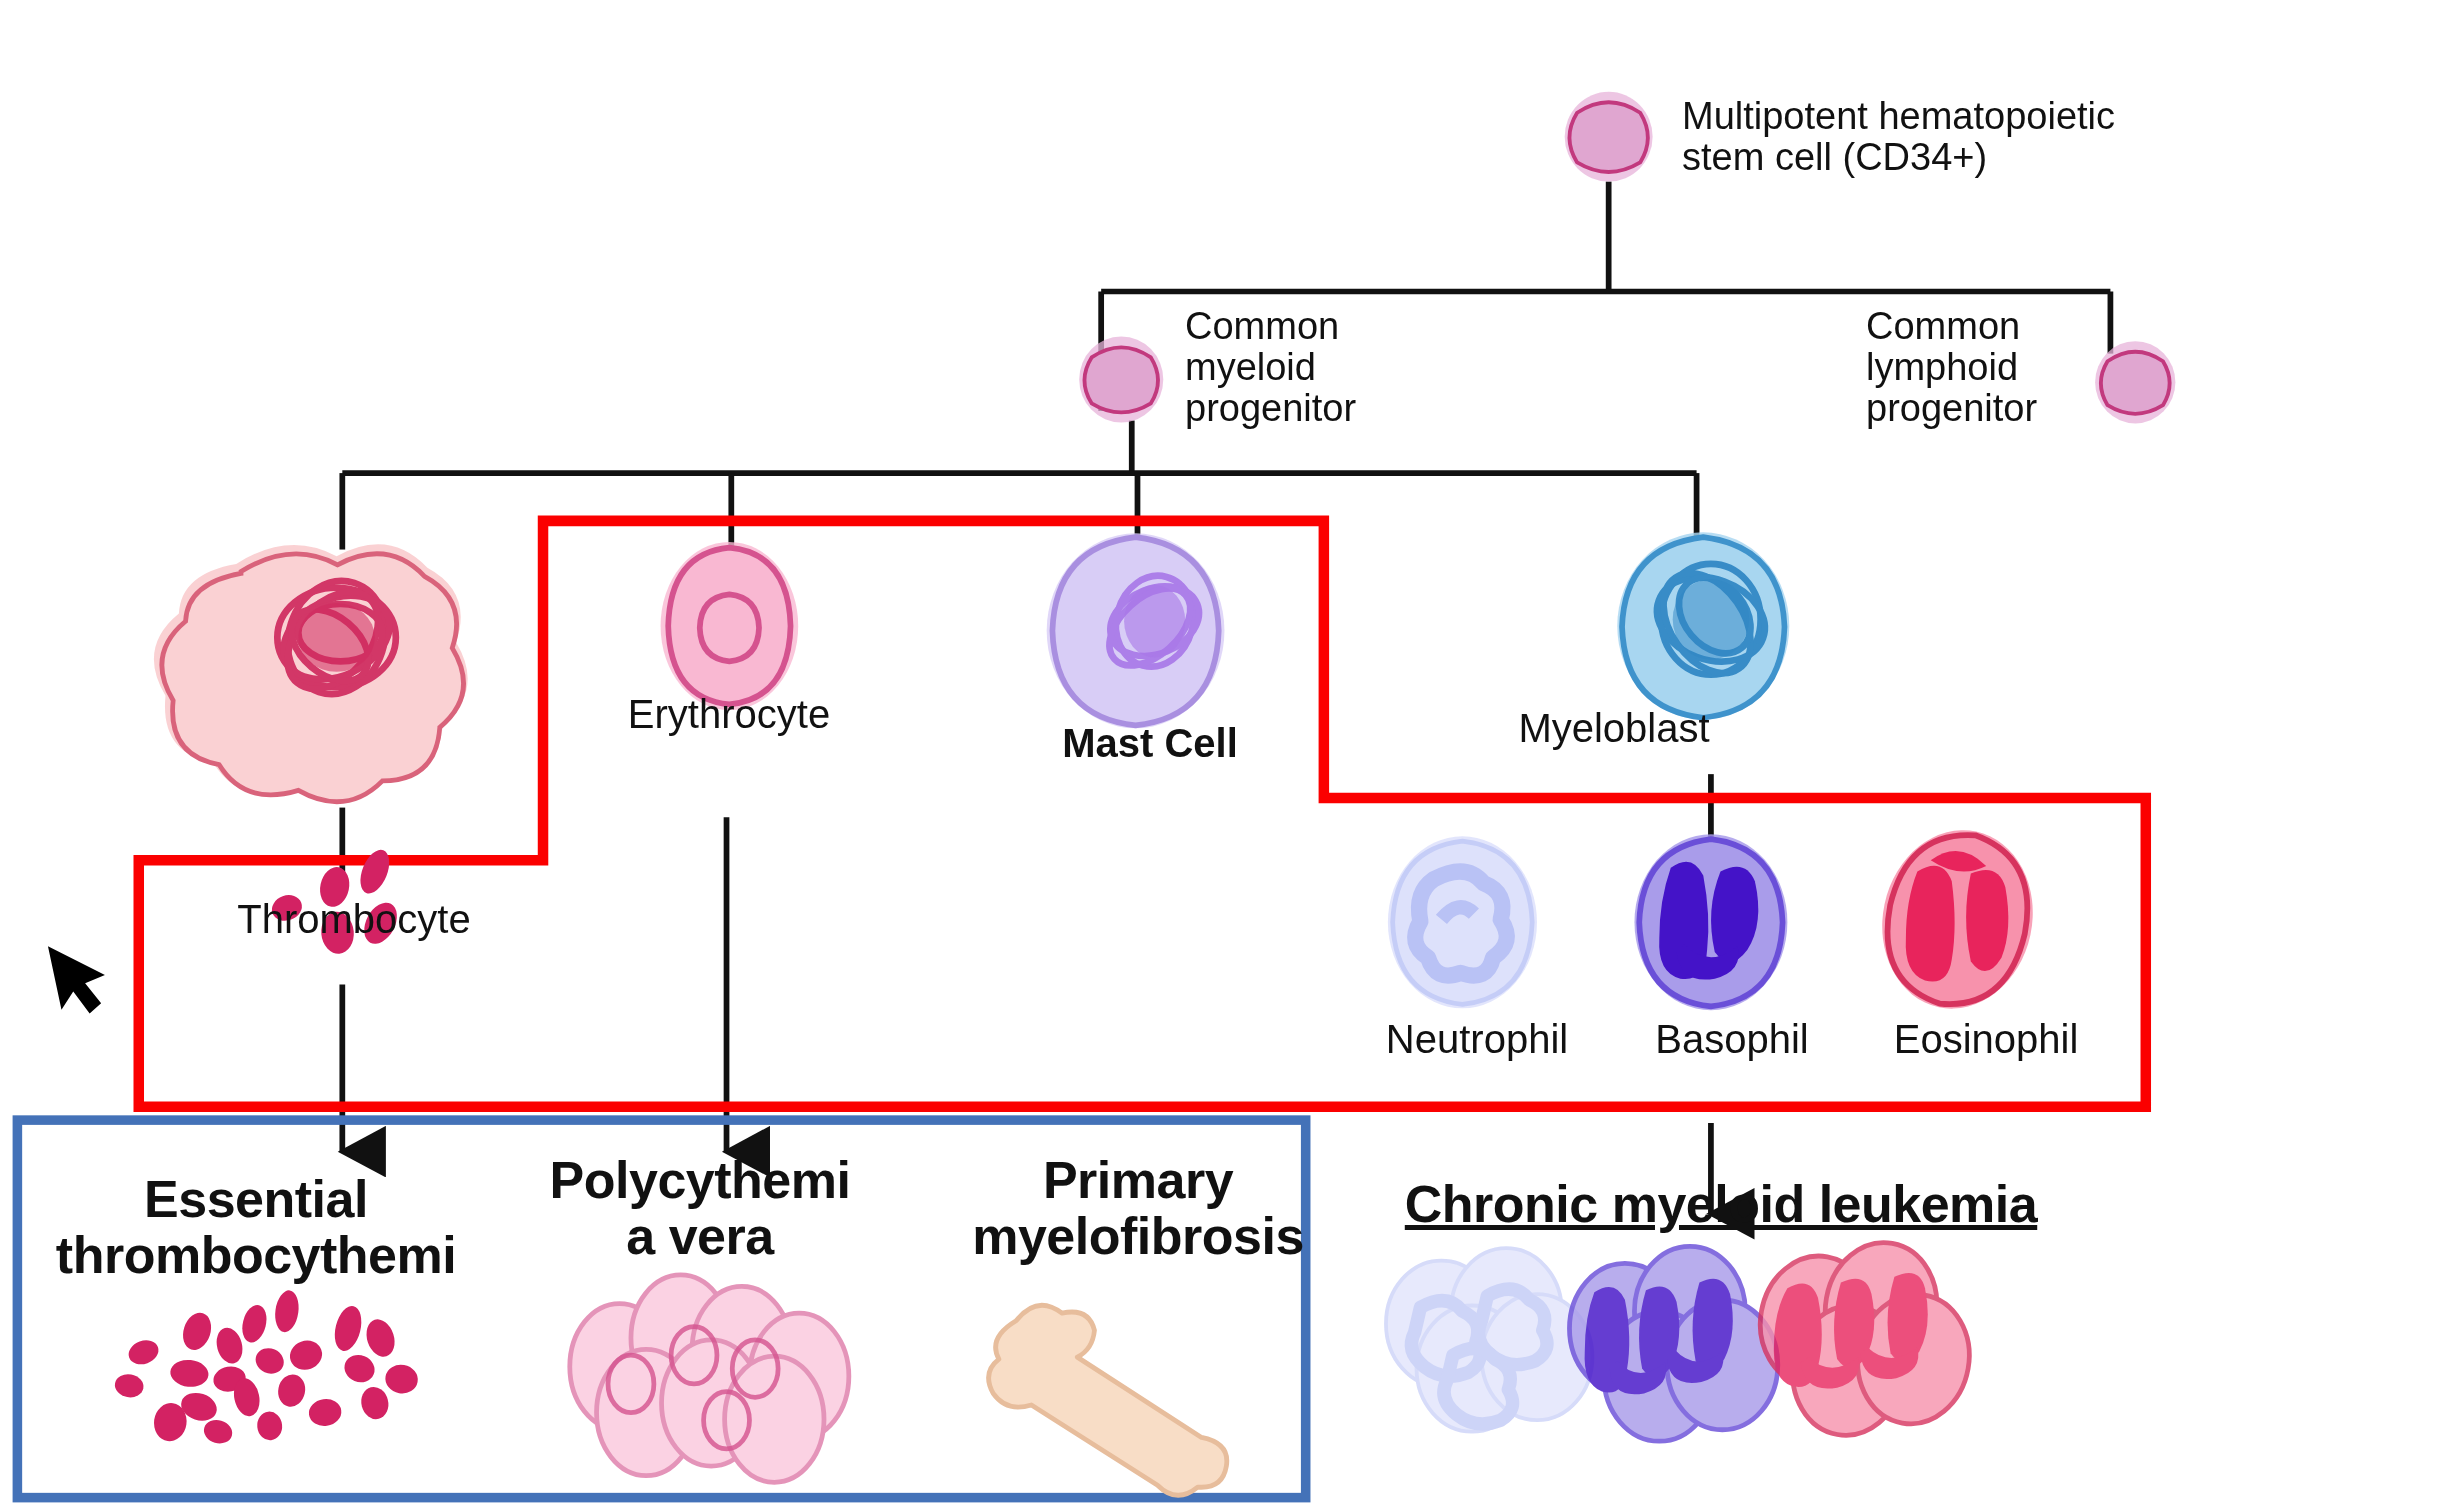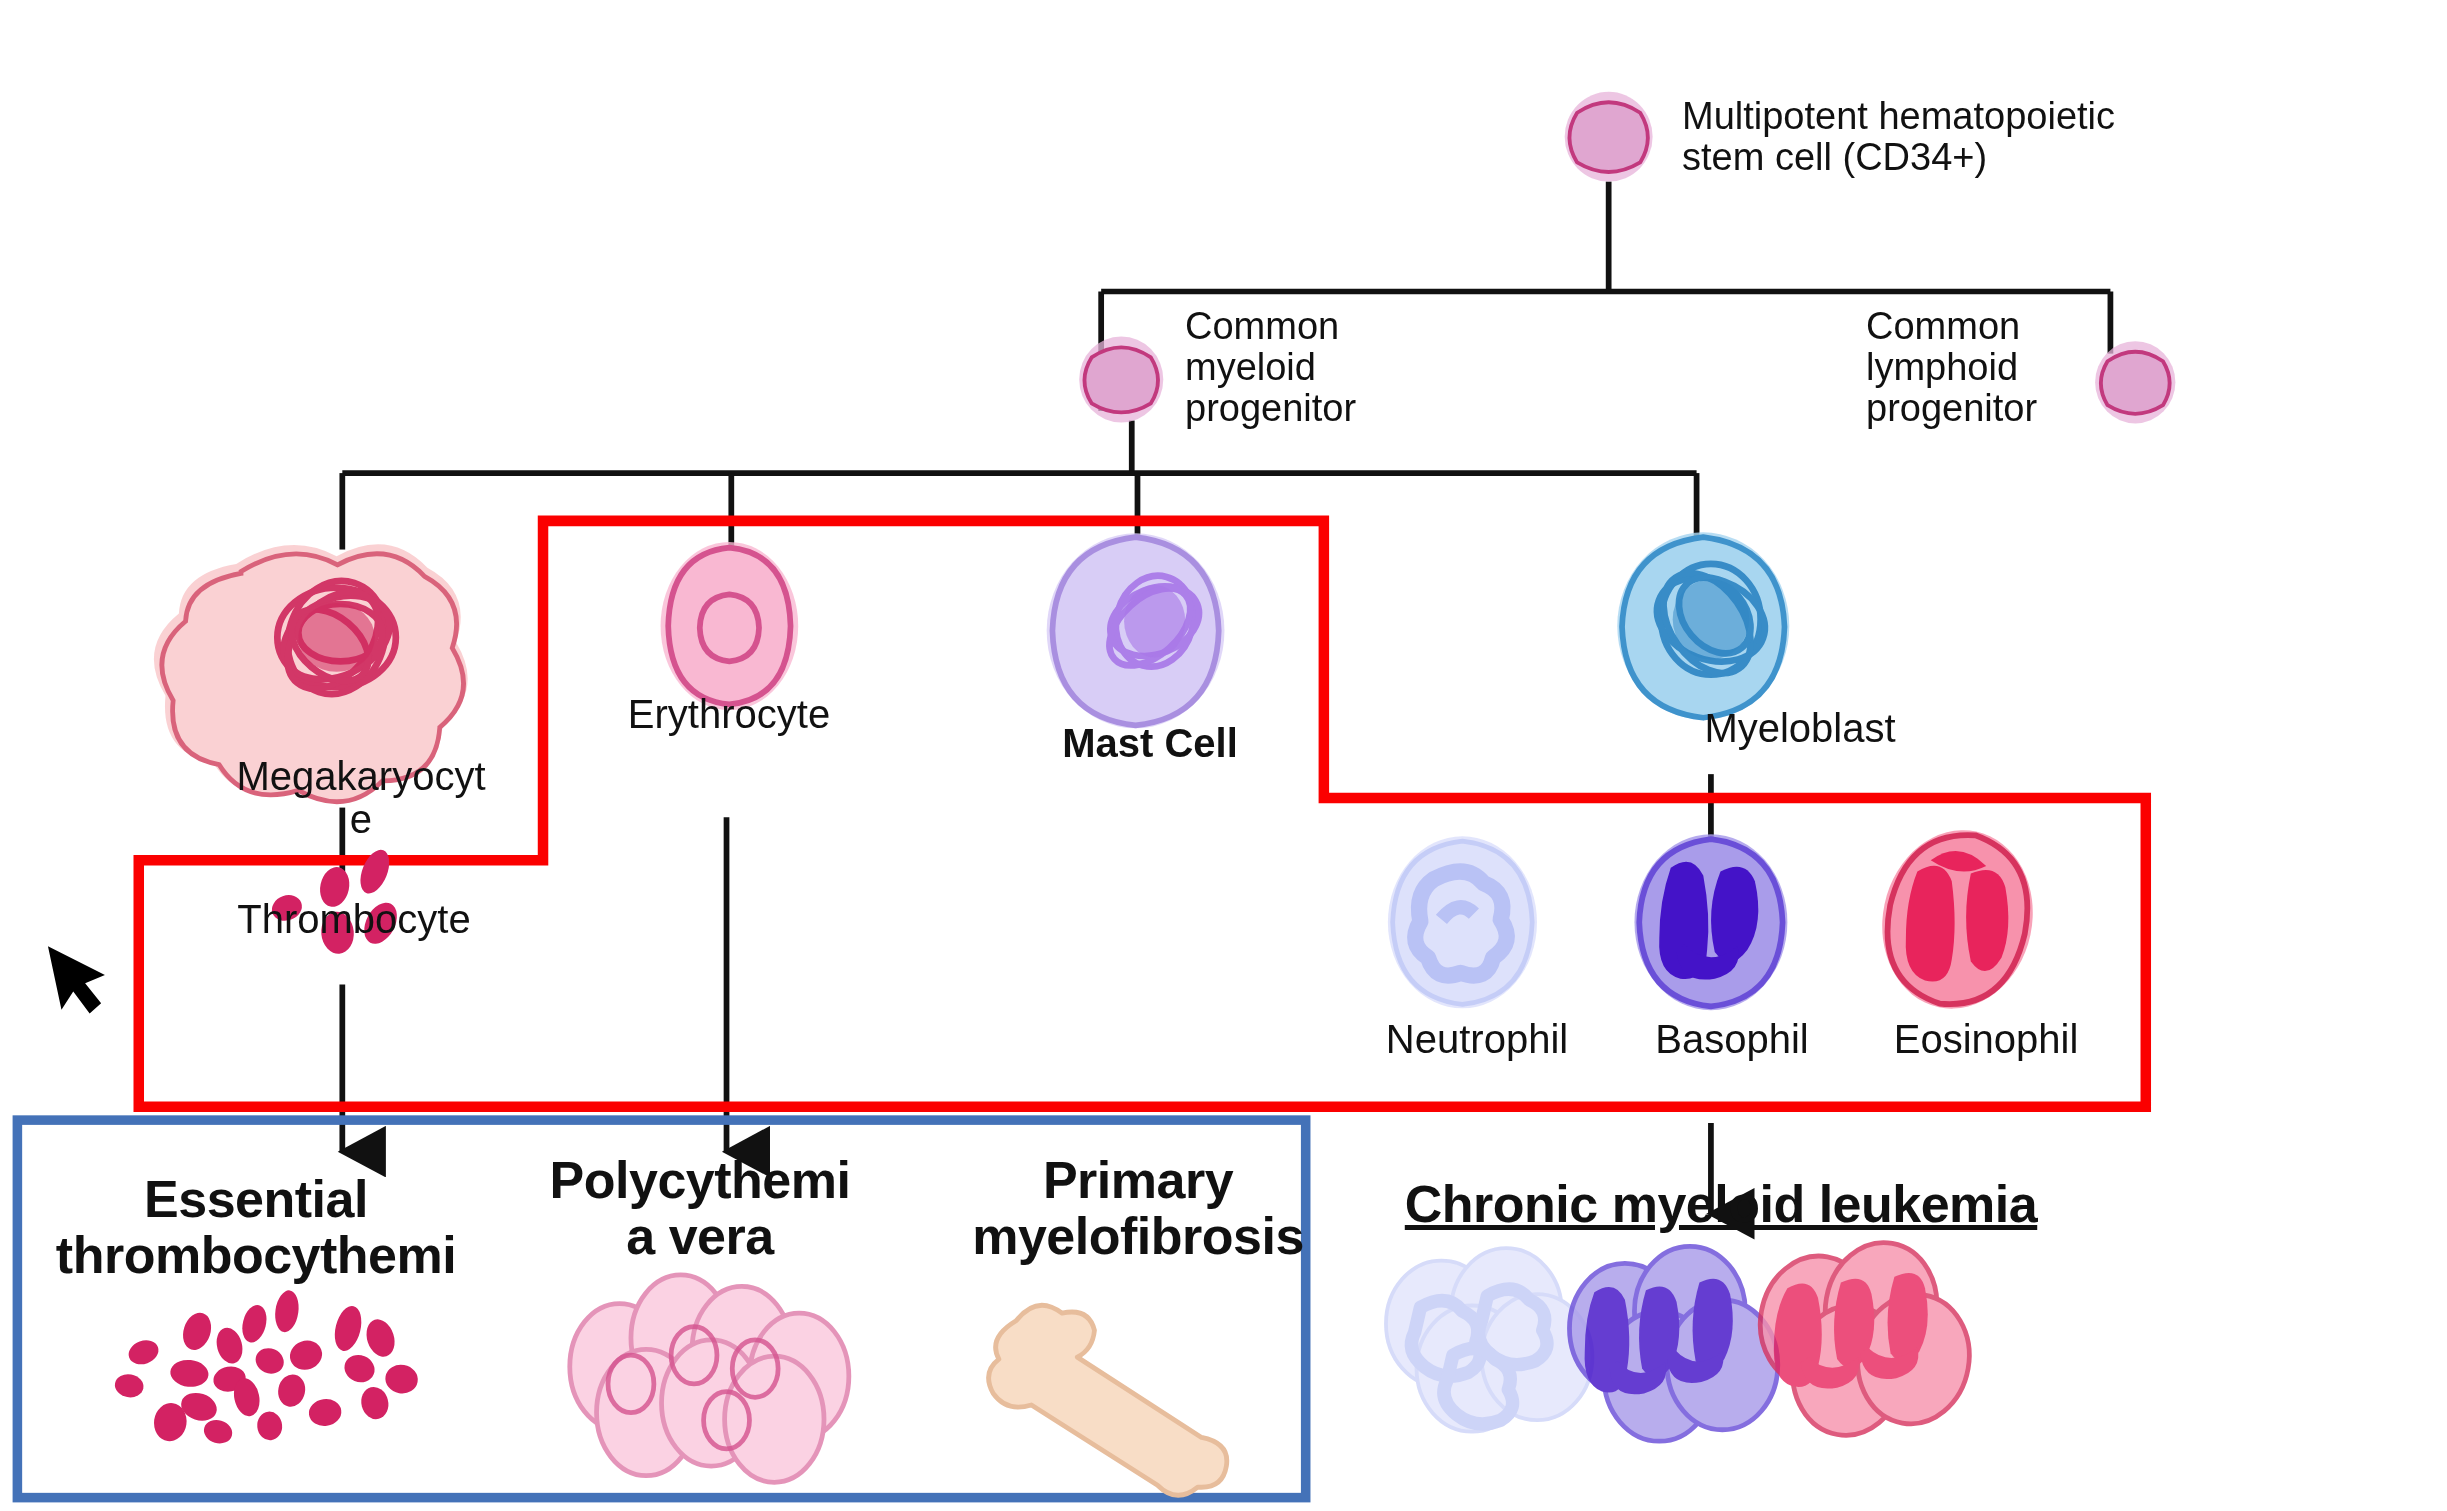--- a/index.html
+++ b/index.html
@@ -257,28 +257,26 @@
 stem cell (CD34+)</div>
 
   <div class="lbl node-lbl" style="left:1185px;top:306px;">Common
 myeloid
 progenitor</div>
 
   <div class="lbl node-lbl" style="left:1866px;top:306px;">Common
 lymphoid
 progenitor</div>
 
-  <div class="lbl cell-lbl c" style="left:361px;top:755px;">Megakaryocyt
-e</div>
 
   <div class="lbl cell-lbl c" style="left:729px;top:693px;">Erythrocyte</div>
 
   <div class="lbl cell-lbl c" style="left:1150px;top:722px;font-weight:bold;">Mast Cell</div>
 
-  <div class="lbl cell-lbl c" style="left:1800px;top:707px;text-align:center;">Myeloblast</div>
+  <div class="lbl cell-lbl c" style="left:1614px;top:707px;text-align:center;">Myeloblast</div>
 
   <div class="lbl cell-lbl c" style="left:354px;top:898px;">Thrombocyte</div>
 
   <div class="lbl cell-lbl c" style="left:1477px;top:1018px;">Neutrophil</div>
 
   <div class="lbl cell-lbl c" style="left:1732px;top:1018px;">Basophil</div>
 
   <div class="lbl cell-lbl c" style="left:1986px;top:1018px;">Eosinophil</div>
 
   <div class="lbl disease-lbl c" style="left:700px;top:1152px;">Polycythemi

